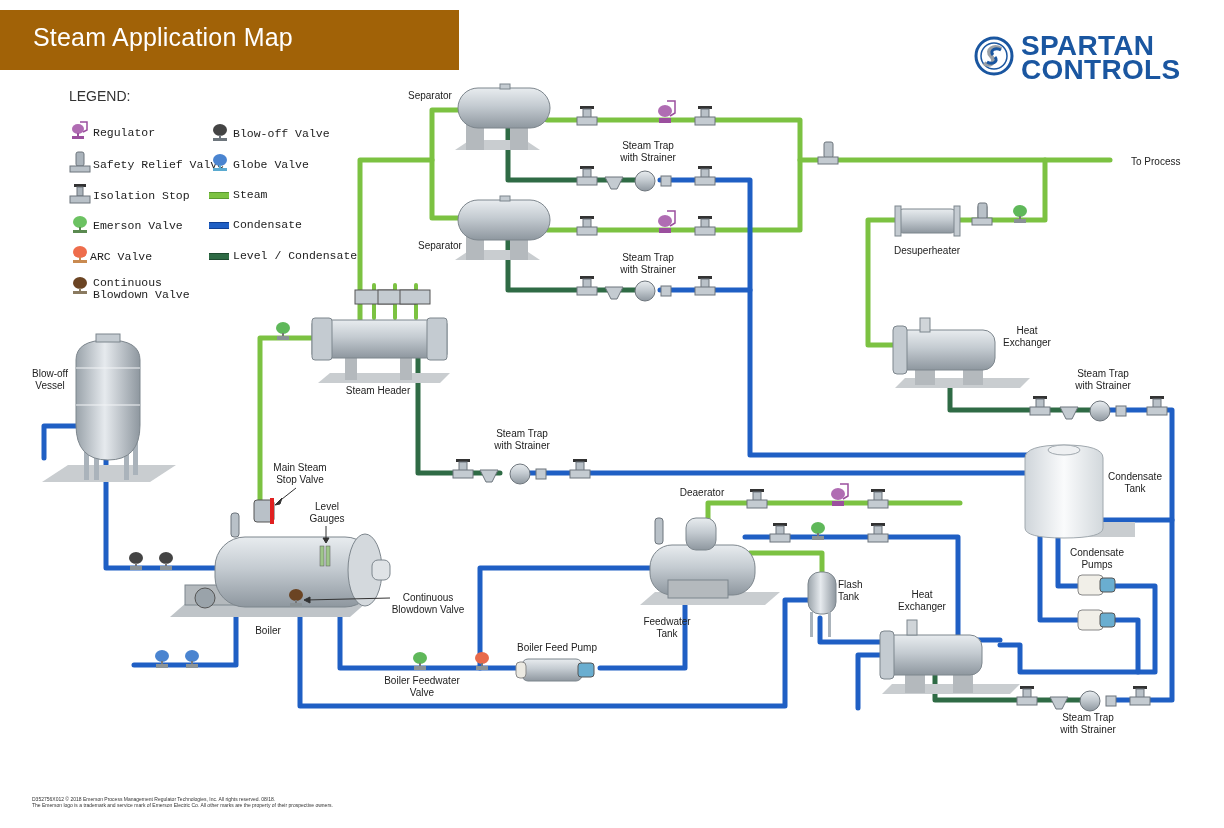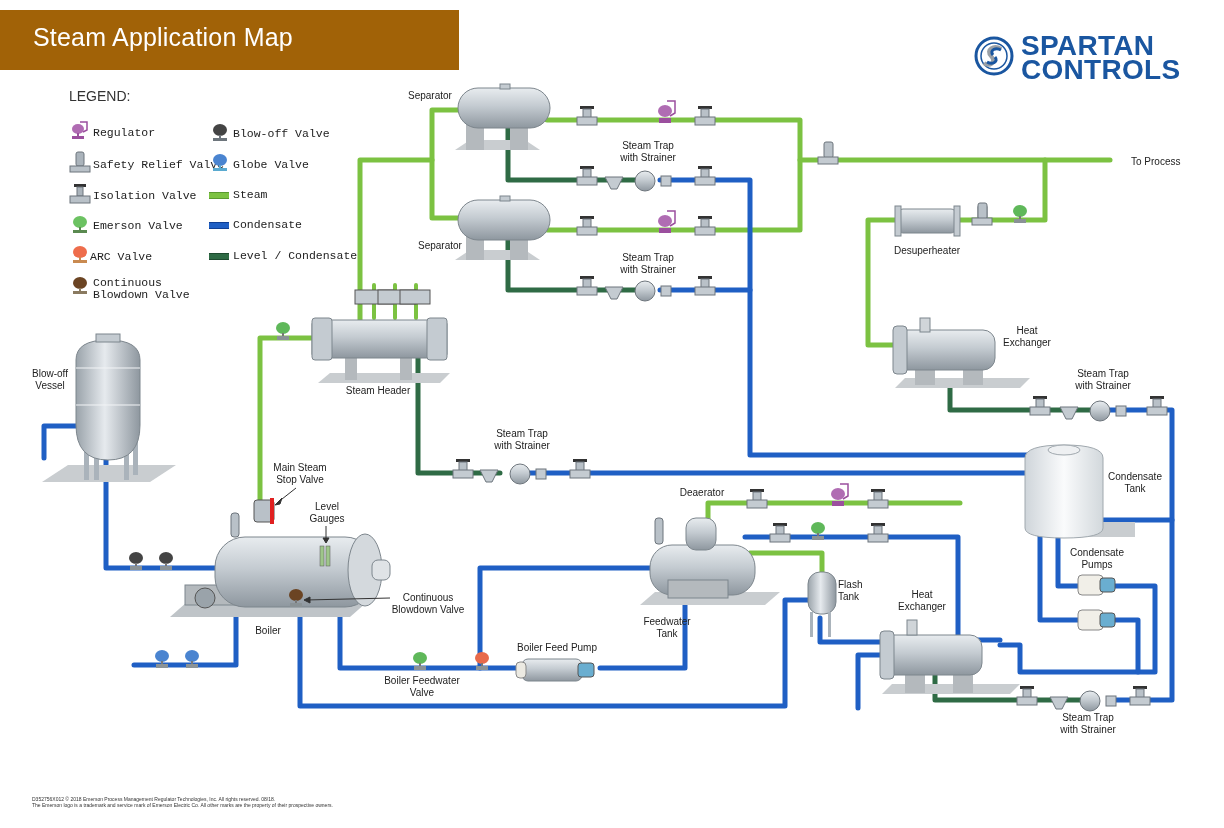--- a/index.html
+++ b/index.html
@@ -51,21 +51,21 @@
     <rect x="7" y="2" width="8" height="14" rx="2" fill="#aab3bb" stroke="#6d757c"></rect>
       <rect x="1" y="16" width="20" height="6" fill="#b9c1c8" stroke="#6d757c"></rect>
   </svg>
   <div class="li" style="left:24px;top:71px">Safety Relief Valve</div>
 
   <svg style="position:absolute;left:0;top:95px" width="22" height="24">
     <rect x="5" y="1" width="12" height="3" fill="#333"></rect>
       <rect x="8" y="4" width="6" height="9" fill="#aab3bb" stroke="#6d757c"></rect>
       <rect x="1" y="13" width="20" height="7" fill="#b9c1c8" stroke="#6d757c"></rect>
   </svg>
-  <div class="li" style="left:24px;top:102px">Isolation Valve</div>
+  <div class="li" style="left:24px;top:102px">Isolation Stop</div>
 
   <svg style="position:absolute;left:0;top:125px" width="22" height="24">
     <ellipse cx="11" cy="9" rx="7" ry="6" fill="#6cc262"></ellipse>
       <rect x="10" y="14" width="2" height="4" fill="#5a8a50"></rect>
       <rect x="4" y="17" width="14" height="3" fill="#5a8a50"></rect>
   </svg>
   <div class="li" style="left:24px;top:132px">Emerson Valve</div>
 
   <svg style="position:absolute;left:0;top:155px" width="22" height="24">
     <ellipse cx="11" cy="9" rx="7" ry="6" fill="#ee6d4c"></ellipse>

